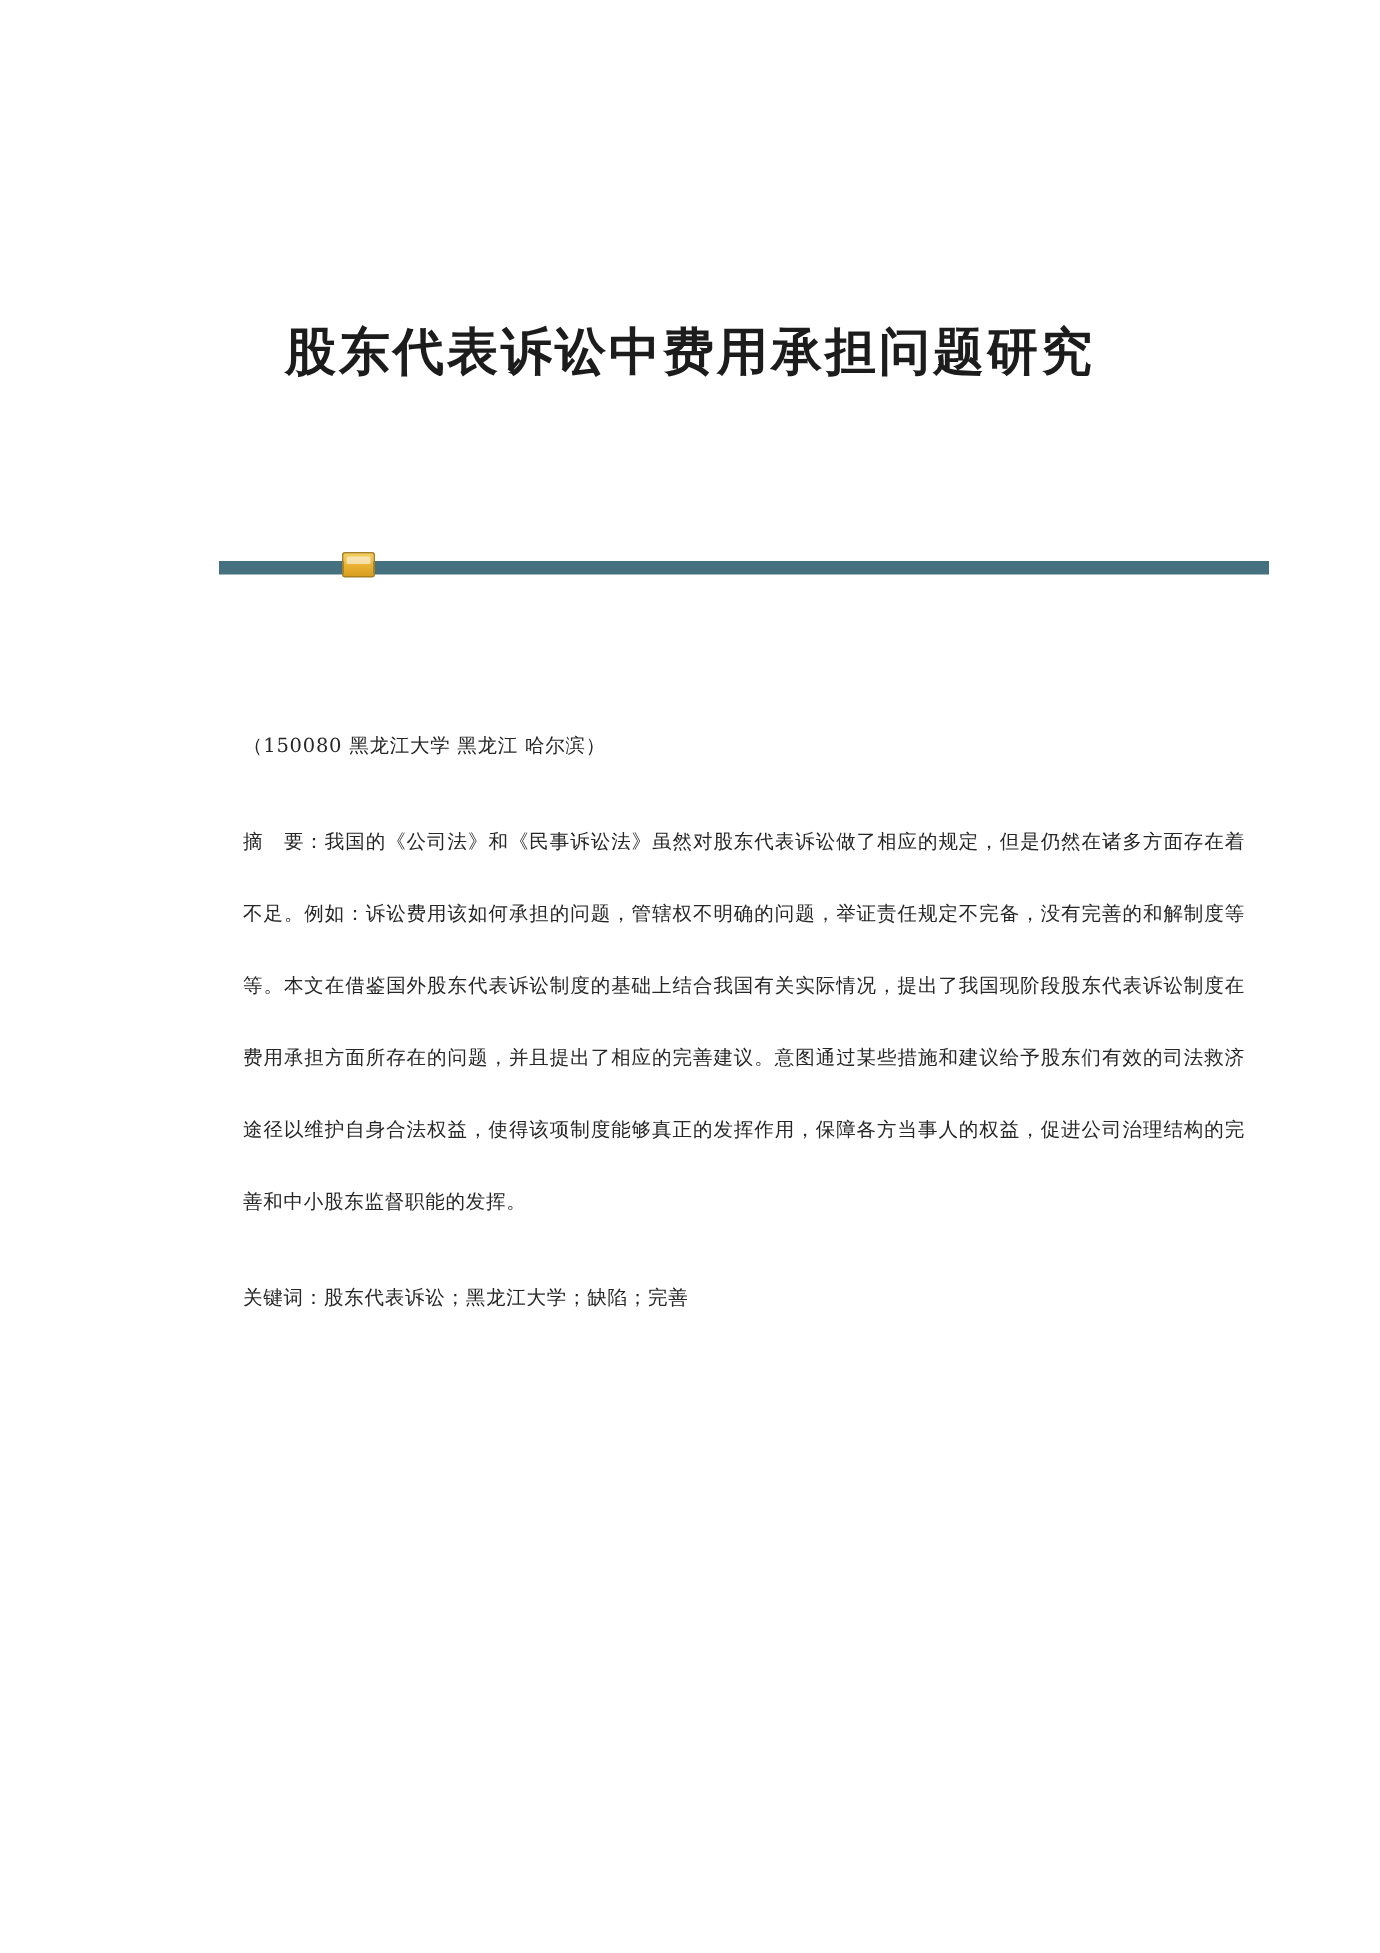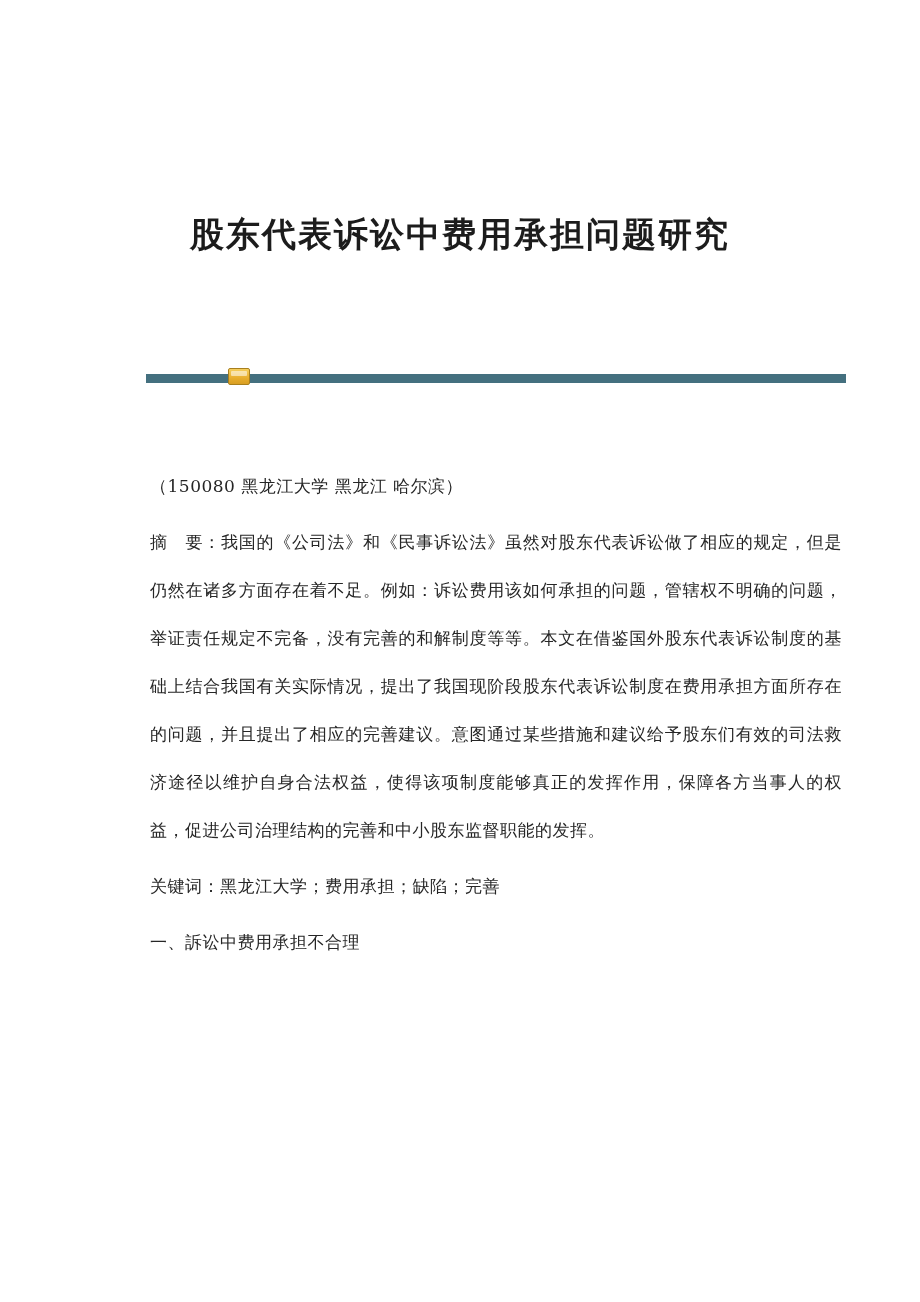--- a/index.html
+++ b/index.html
@@ -64,22 +64,22 @@
     border-radius: 1px;
   }
   .content {
     position: absolute;
     top: 458px;
     left: 146px;
     width: 700px;
     color: #262626;
   }
   .para {
-    margin: 4px;
-    font-size: 17px;
+    margin: 16px;
+    font-size: 13px;
     line-height: 48px;
     letter-spacing: 0.5px;
     text-align: justify;
     text-justify: inter-ideograph;
     color: #262626;
     font-family: "DejaVu Serif", "Liberation Serif", serif;
   }
   .para + .para { margin-top: 8px; }
   .affiliation { text-align: left; }
   .keywords   { text-align: left; }
@@ -95,20 +95,19 @@
   <div class="divider">
     <span class="divider-icon"></span>
   </div>
 
   <div class="content">
 
     <p class="para affiliation">（150080 黑龙江大学 黑龙江 哈尔滨）</p>
 
     <p class="para">摘　要：我国的《公司法》和《民事诉讼法》虽然对股东代表诉讼做了相应的规定，但是仍然在诸多方面存在着不足。例如：诉讼费用该如何承担的问题，管辖权不明确的问题，举证责任规定不完备，没有完善的和解制度等等。本文在借鉴国外股东代表诉讼制度的基础上结合我国有关实际情况，提出了我国现阶段股东代表诉讼制度在费用承担方面所存在的问题，并且提出了相应的完善建议。意图通过某些措施和建议给予股东们有效的司法救济途径以维护自身合法权益，使得该项制度能够真正的发挥作用，保障各方当事人的权益，促进公司治理结构的完善和中小股东监督职能的发挥。</p>
 
-    <p class="para keywords">关键词：黑龙江大学；费用承担；缺陷；完善</p>
+    <p class="para keywords">关键词：股东代表诉讼；黑龙江大学；缺陷；完善</p>
 
-    <p class="para heading">一、訴讼中费用承担不合理</p>
 
 
   </div>
 
 </div>
 
 </body></html>

